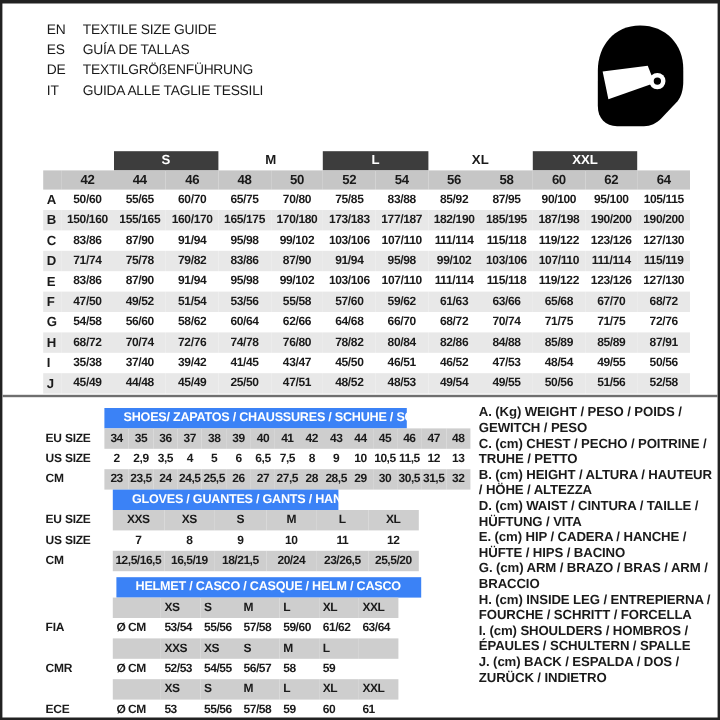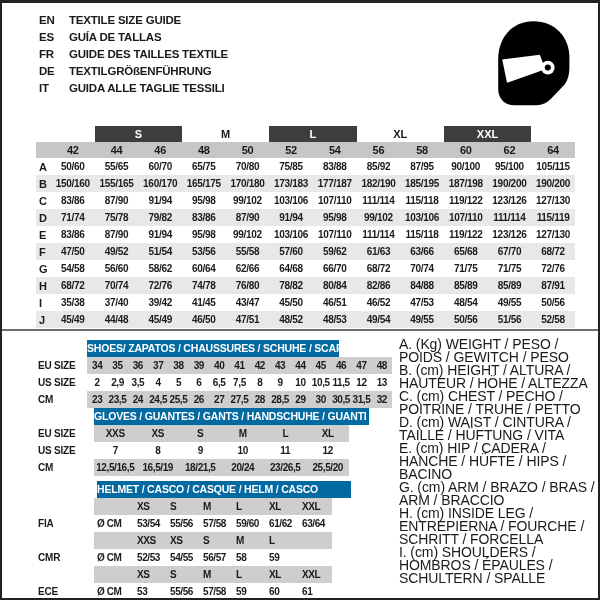--- a/index.html
+++ b/index.html
@@ -3,66 +3,62 @@
 <meta charset="utf-8">
 <style>
   html,body { margin:0; padding:0; background:#fff; }
   .frame {
     position:relative; width:600px; height:600px; box-sizing:border-box;
     background:#fff; border:2px solid #222; border-top-width:3px;
     font-family:"Liberation Sans", sans-serif; color:#1a1a1a; overflow:hidden;
   }
   
   .langs { position:absolute; left:37px; top:11px; }
-  .lang-line { display:flex; height:17px; align-items:flex-start; font-weight:bold; font-size:11.5px; letter-spacing:-0.2px; }
+  .lang-line { display:flex; height:17px; align-items:flex-end; font-weight:normal; font-size:11.5px; letter-spacing:-0.2px; }
   .lang-code { width:30px; }
   
   .helmet-icon { position:absolute; left:489px; top:15px; }
   
   #main-table { position:absolute; left:34px; top:123px; width:539px; border-collapse:collapse; table-layout:fixed; }
   #main-table td { padding:0; height:17px; text-align:center; font-weight:bold; font-size:10px; letter-spacing:-0.3px; white-space:nowrap; overflow:visible; }
   #main-table tr.grouprow td { height:16px; font-size:11px; letter-spacing:0; }
   #main-table td.gbar { background:#3d3d3d; color:#fff; }
   #main-table tr.sizesrow { background:#c6c6c6; }
   #main-table tr.sizesrow td { height:16px; font-size:11px; }
   #main-table tr.shade { background:#e8e8e8; }
   #main-table td.rowkey { text-align:left; padding-left:3px; font-size:11px; }
   
   .divider { position:absolute; left:0; top:326px; width:600px; height:2px; background:#6f6f6f; }
   
   .sub { position:absolute; border-collapse:collapse; table-layout:fixed; }
   .sub td { padding:0; height:17px; font-weight:bold; font-size:10px; letter-spacing:-0.4px; white-space:nowrap; text-align:center; overflow:visible; }
   .sub td.lbl { text-align:left; letter-spacing:-0.2px; }
   .sub td.shade { background:#cecece; }
-  .sub .bar { background:#0369a1; color:#fff; font-size:10.5px; height:17px; line-height:17px; padding-left:0; text-align:left; letter-spacing:-0.2px; box-sizing:border-box; }
+  .sub .bar { background:#3b82f6; color:#fff; font-size:10.5px; height:17px; line-height:17px; padding-left:16px; text-align:left; letter-spacing:-0.2px; box-sizing:border-box; }
   #shoes-table  { left:36px; top:337px; width:354px; }
   #gloves-table { left:36px; top:405px; width:311px; }
   #helmet-table { left:36px; top:478px; width:294px; }
   #helmet-table td { text-align:left; padding-left:3px; }
   #helmet-table td.lbl { padding-left:0; }
   
-  .legend { position:absolute; left:397px; top:335px; width:196px; font-weight:normal; font-size:14px; line-height:13px; letter-spacing:-0.1px; }
+  .legend { position:absolute; left:397px; top:335px; width:196px; font-weight:bold; font-size:11px; line-height:13px; letter-spacing:-0.1px; }
 </style>
 </head>
 <body>
 
 <div class="frame">
 
   <div class="langs">
     <div class="lang-line">
       <span class="lang-code">EN</span>
       <span>TEXTILE SIZE GUIDE</span>
     </div>
     <div class="lang-line">
       <span class="lang-code">ES</span>
       <span>GUÍA DE TALLAS</span>
-    </div>
-    <div class="lang-line">
-      <span class="lang-code">FR</span>
-      <span>GUIDE DES TAILLES TEXTILE</span>
     </div>
     <div class="lang-line">
       <span class="lang-code">DE</span>
       <span>TEXTILGRÖßENFÜHRUNG</span>
     </div>
     <div class="lang-line">
       <span class="lang-code">IT</span>
       <span>GUIDA ALLE TAGLIE TESSILI</span>
     </div>
   </div>
@@ -248,21 +244,21 @@
           <td>47/53</td>
           <td>48/54</td>
           <td>49/55</td>
           <td>50/56</td>
         </tr>
         <tr class="shade">
           <td class="rowkey">J</td>
           <td>45/49</td>
           <td>44/48</td>
           <td>45/49</td>
-          <td>46/50</td>
+          <td>25/50</td>
           <td>47/51</td>
           <td>48/52</td>
           <td>48/53</td>
           <td>49/54</td>
           <td>49/55</td>
           <td>50/56</td>
           <td>51/56</td>
           <td>52/58</td>
         </tr>
       </tbody>
@@ -360,21 +356,21 @@
         <col>
         <col>
         <col>
         <col>
         <col>
       </colgroup>
     <tbody>
       <tr>
         <td class="lbl"></td>
         <td colspan="6">
-          <div class="bar" style="width:275px">GLOVES / GUANTES / GANTS / HANDSCHUHE / GUANTI</div>
+          <div class="bar" style="width:188px">GLOVES / GUANTES / GANTS / HANDSCHUHE / GUANTI</div>
         </td>
       </tr>
     <tr>
           <td class="lbl">EU SIZE</td>
           <td class="shade">XXS</td>
           <td class="shade">XS</td>
           <td class="shade">S</td>
           <td class="shade">M</td>
           <td class="shade">L</td>
           <td class="shade">XL</td>
@@ -476,22 +472,23 @@
           <td>57/58</td>
           <td>59</td>
           <td>60</td>
           <td>61</td>
         </tr>
       </tbody>
   </table>
 
   <div class="legend">
     <div>A. (Kg) WEIGHT / PESO / POIDS / GEWITCH / PESO</div>
+    <div>C. (cm) CHEST / PECHO / POITRINE / TRUHE / PETTO</div>
     <div>B. (cm) HEIGHT / ALTURA / HAUTEUR / HÖHE / ALTEZZA</div>
-    <div>C. (cm) CHEST / PECHO / POITRINE / TRUHE / PETTO</div>
     <div>D. (cm) WAIST / CINTURA / TAILLE / HÜFTUNG / VITA</div>
     <div>E. (cm) HIP / CADERA / HANCHE / HÜFTE / HIPS / BACINO</div>
     <div>G. (cm) ARM / BRAZO / BRAS / ARM / BRACCIO</div>
     <div>H. (cm) INSIDE LEG / ENTREPIERNA / FOURCHE / SCHRITT / FORCELLA</div>
     <div>I. (cm) SHOULDERS / HOMBROS / ÉPAULES / SCHULTERN / SPALLE</div>
+    <div>J. (cm) BACK / ESPALDA / DOS / ZURÜCK / INDIETRO</div>
   </div>
 
 </div>
 
 </body></html>

